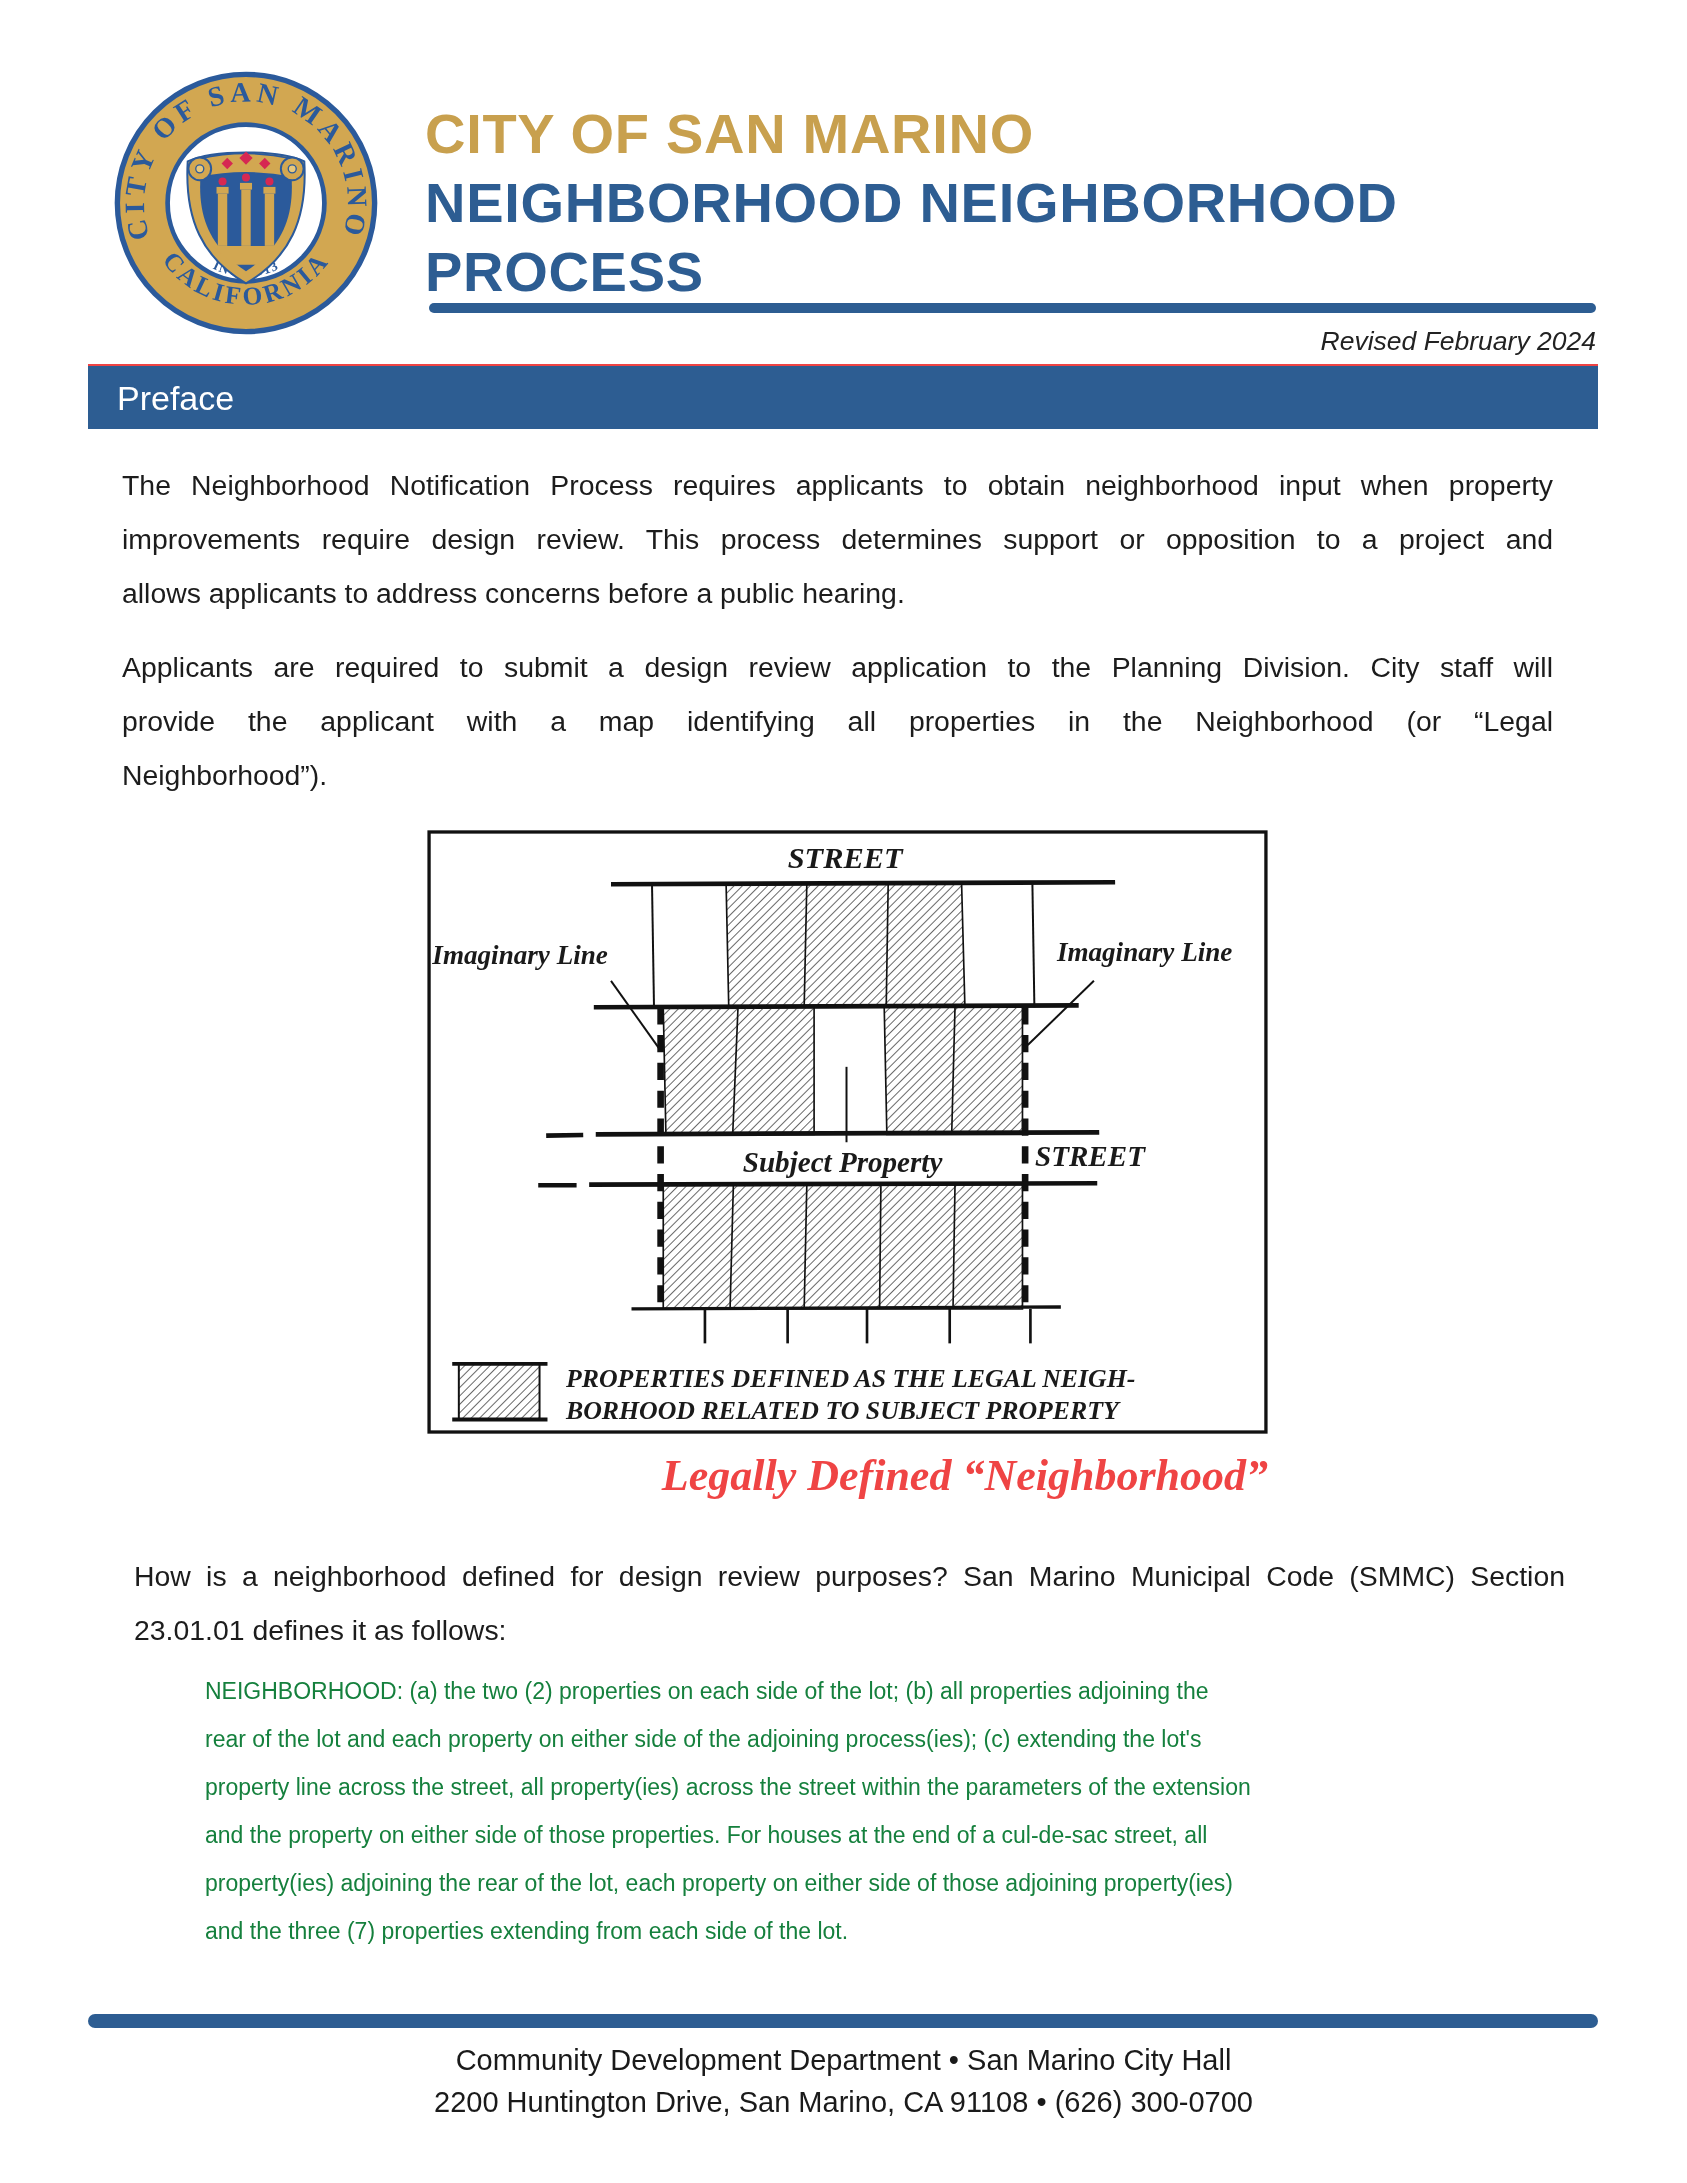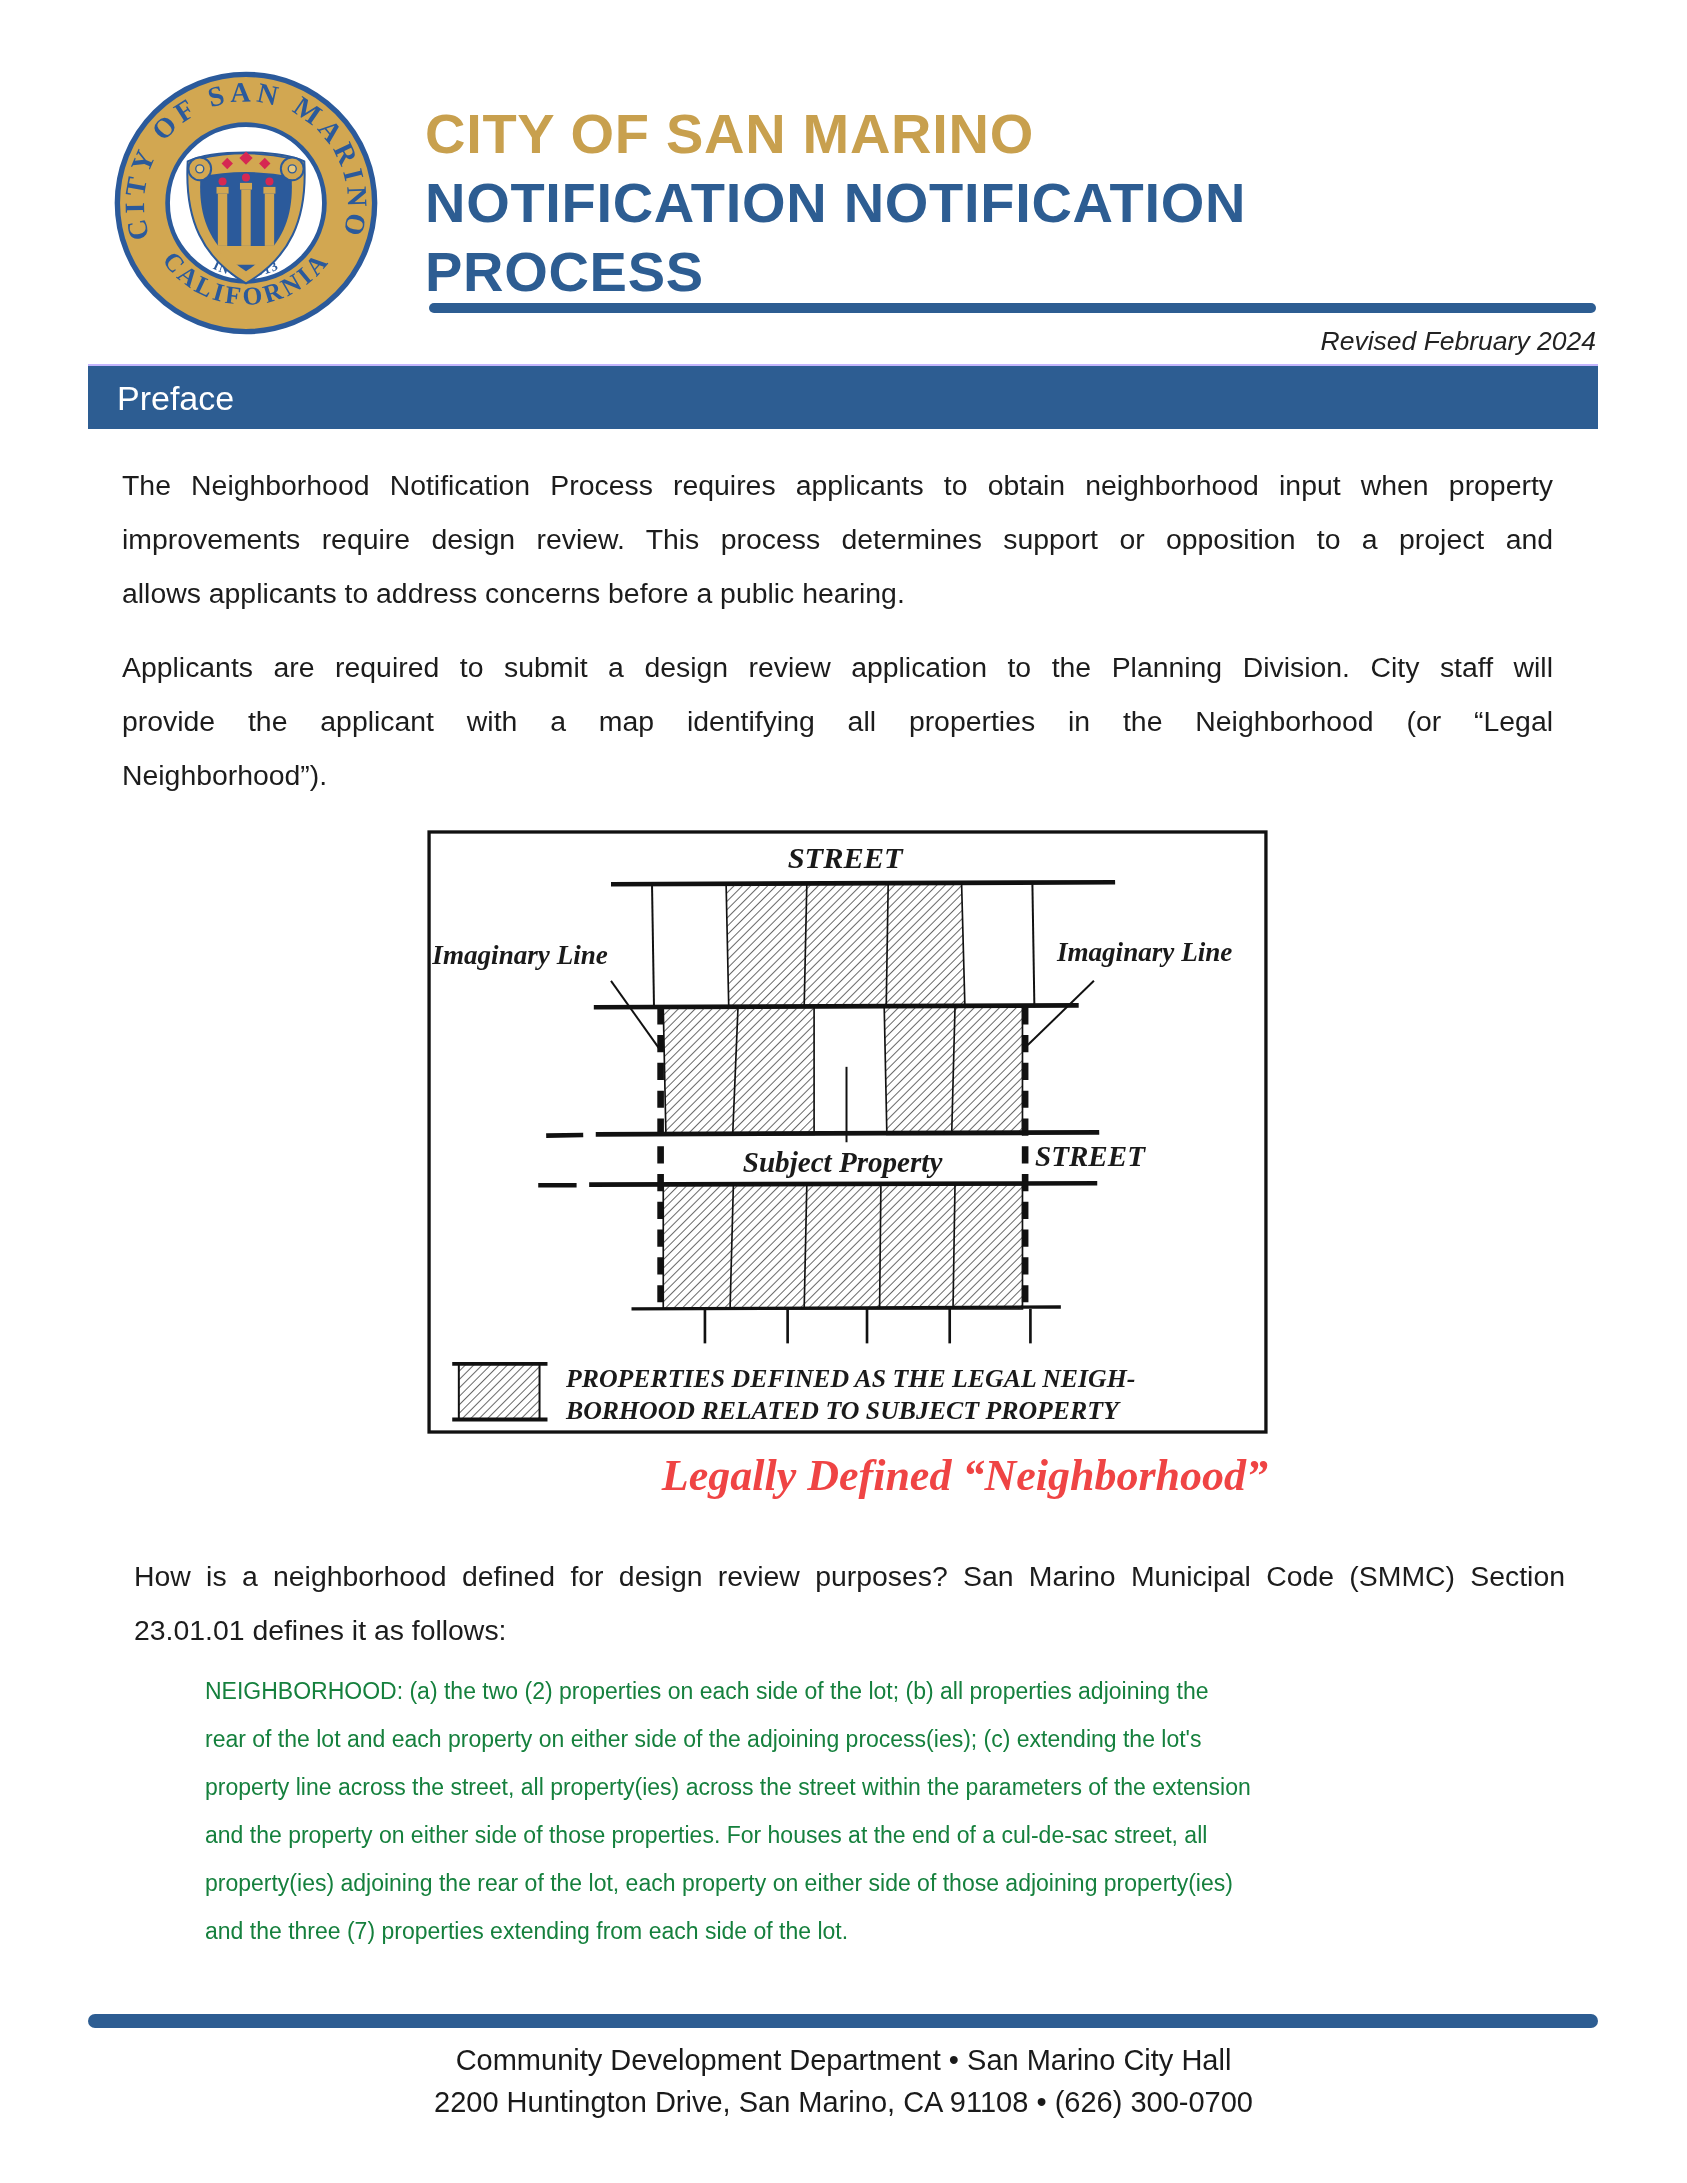--- a/index.html
+++ b/index.html
@@ -13,21 +13,21 @@
                font-weight:bold;font-size:56px;letter-spacing:0.7px;}
   .title-gold{color:#c8a04e;}
   .title-blue{color:#2d5d92;}
   .title-rule{left:429px;top:303px;width:1167px;height:10px;background:#2d5d92;border-radius:5.3px;}
   .revised{left:88px;top:326px;width:1508px;text-align:right;font-style:italic;
            font-size:26.5px;color:#222;}
 
   
   .preface{left:88px;top:364px;width:1510px;height:65px;background:#2d5d92;color:#ffffff;
            font-size:34px;line-height:65px;padding-left:29px;box-sizing:border-box;
-           border-top:2px solid #c4b5fd;}
+           border-top:2px solid #ef4444;}
 
   
   .bodyblock{left:122px;width:1431px;font-size:28.4px;line-height:54px;color:#1c1c1c;}
   .jline{white-space:nowrap;text-align:justify;text-align-last:justify;}
   .jline.last{text-align-last:left;}
   .p1{top:458px;}
   .p2{top:640px;}
   .p3{top:1549px;margin-left:12px;}
 
   .quote{left:205px;top:1667px;width:1363px;font-size:23px;line-height:48px;
@@ -103,21 +103,21 @@
           <rect x="-9" y="176" width="18" height="10" fill="#d2a751"></rect>
           <rect x="-7" y="186" width="14" height="78" fill="#d2a751"></rect>
         </g>
         <polygon points="150,264 250,264 218,292 182,292" fill="#d2a751"></polygon>
       </g>
     </g>
   </svg>
 
   <div class="abs title-block">
     <div class="title-gold">CITY OF SAN MARINO</div>
-    <div class="title-blue">NOTIFICATION NOTIFICATION</div>
+    <div class="title-blue">NEIGHBORHOOD NEIGHBORHOOD</div>
     <div class="title-blue">PROCESS</div>
   </div>
 
   <div class="abs title-rule"></div>
   <div class="abs revised">Revised February 2024</div>
 
   <div class="abs preface">
     <span>Preface</span>
   </div>
 

